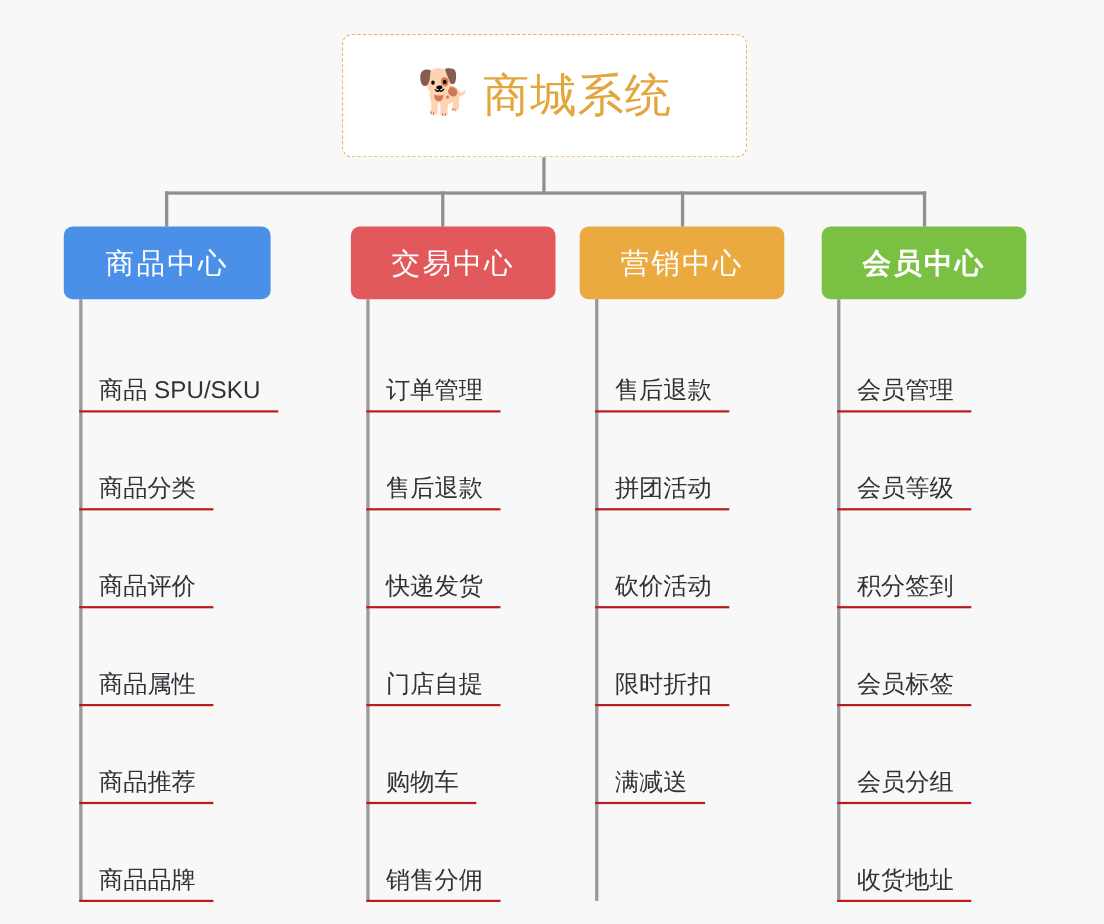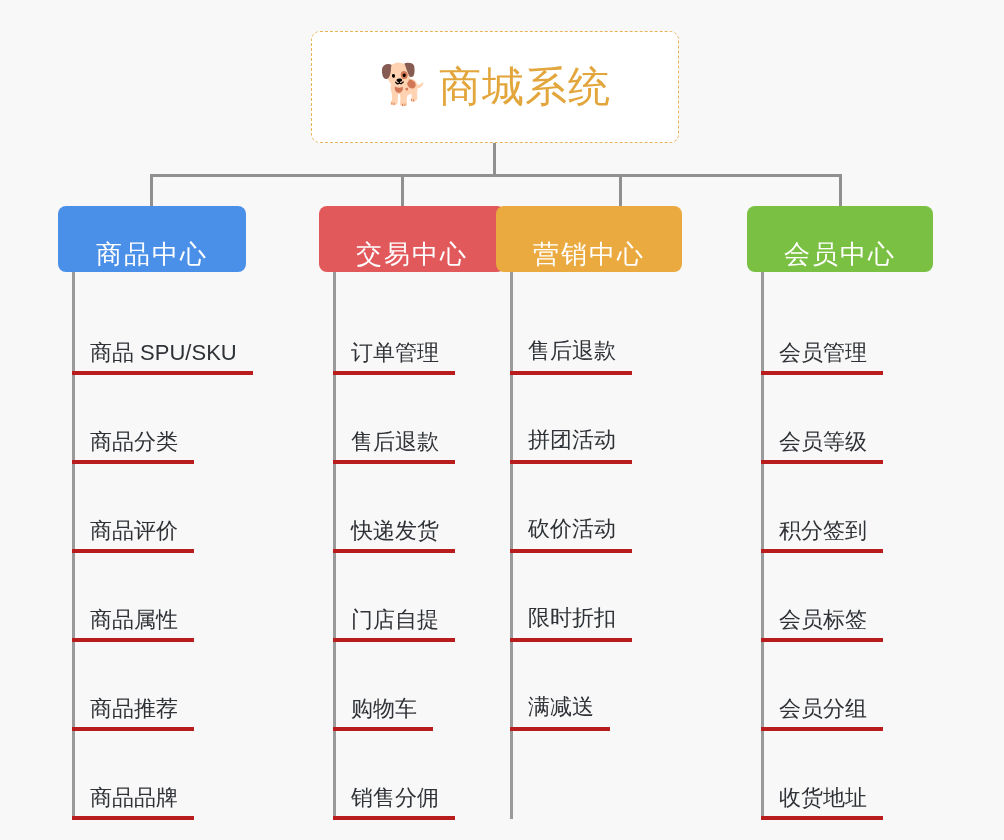--- a/index.html
+++ b/index.html
@@ -79,30 +79,30 @@
   .conn-drop.c2 { left: 619px; }
   .conn-drop.c3 { left: 839px; }
 
   
   .column {
     position: absolute;
     top: 206px;
   }
   .column.c0 { left: 58px;  width: 188px; }
   .column.c1 { left: 319px; width: 186px; }
-  .column.c2 { left: 496px; width: 186px; font-family: Liberation Mono, monospace; }
+  .column.c2 { left: 527px; width: 186px; }
   .column.c3 { left: 747px; width: 186px; }
 
   .cat-header {
     box-sizing: border-box;
     width: 100%;
     height: 66px;
     border-radius: 8px;
     display: flex;
-    align-items: flex-end;
+    align-items: center;
     justify-content: center;
     color: #ffffff;
     font-size: 26px;
     letter-spacing: 2px;
     white-space: nowrap;
   }
 
   
   .leaf-area {
     position: relative;
@@ -129,21 +129,21 @@
     box-sizing: border-box;
     display: flex;
     align-items: flex-end;
   }
   .leaf-label {
     display: inline-block;
     font-size: 22px;
     color: #2f3236;
     white-space: nowrap;
     padding: 0 16px 6px 18px;
-    border-bottom: 4px solid #b91c1c;
+    border-bottom: 2px solid #b91c1c;
     line-height: 1.1;
   }
 </style>
 </head>
 <body style="background: rgb(248, 248, 248);">
 
 <div id="mindmap">
 
   <div class="root-node" style="border-color: rgb(232, 179, 85);">
     <span class="root-icon">🐕</span>
@@ -235,21 +235,21 @@
             <span class="leaf-label">限时折扣</span>
           </li>
         <li class="leaf-item">
             <span class="leaf-label">满减送</span>
           </li>
       </ul>
     </div>
   </div>
 
   <div class="column c3">
-    <div class="cat-header" style="background: rgb(122, 193, 67);">
+    <div class="cat-header" style="background: rgb(122, 193, 67); font-weight: bold;">
       <span>会员中心</span>
     </div>
     <div class="leaf-area">
       <div class="leaf-trunk" style="height: 547px;"></div>
       <ul class="leaf-list">
         <li class="leaf-item">
             <span class="leaf-label">会员管理</span>
           </li>
         <li class="leaf-item">
             <span class="leaf-label">会员等级</span>

